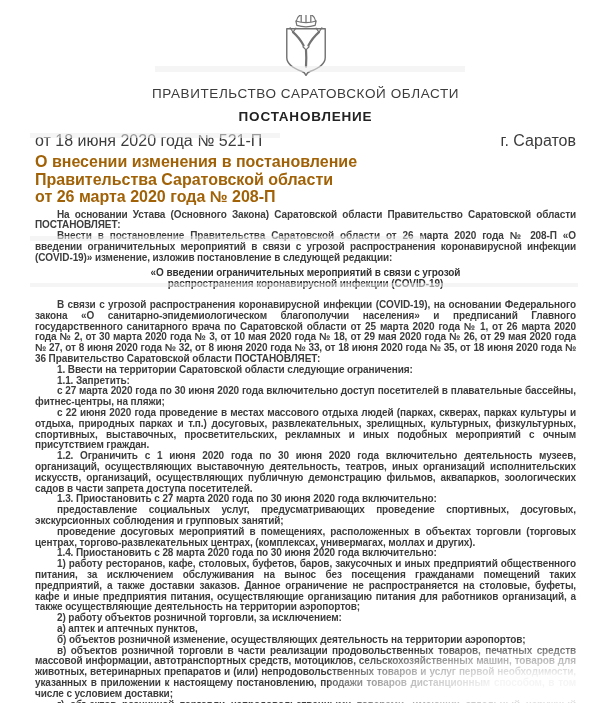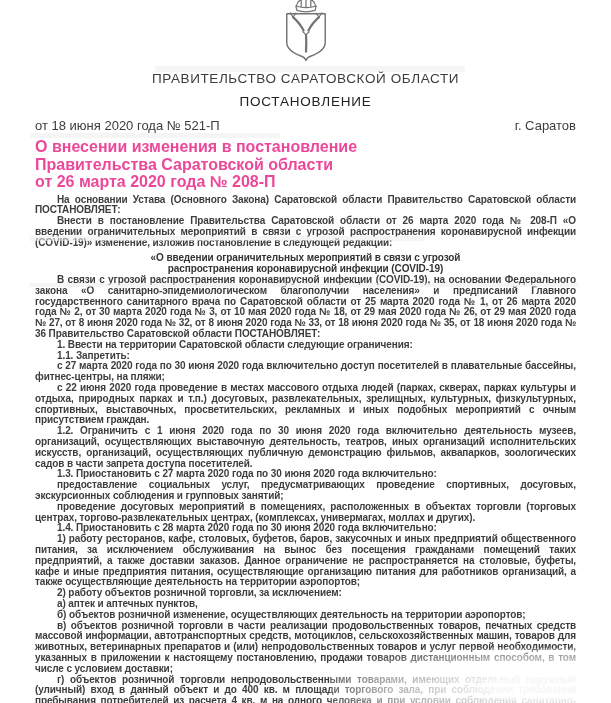--- a/index.html
+++ b/index.html
@@ -4,52 +4,52 @@
 <style>
   html, body { margin: 0; padding: 0; }
   body {
     width: 611px; height: 703px;
     background: #ffffff;
     font-family: "Liberation Sans", "DejaVu Sans", sans-serif;
     color: #3d3d3d;
     position: relative;
     overflow: hidden;
   }
-  .page { position: absolute; inset: 0; padding: 0 35px; box-sizing: border-box; }
+  .page { position: absolute; inset: 0; padding: 15px 35px; box-sizing: border-box; }
 
   
   .emblem-wrap { text-align: center; height: 62px; overflow: hidden; }
   .emblem-wrap svg { margin-top: -3px; }
   .org-name {
     text-align: center; font-size: 13.5px; letter-spacing: 0.6px;
     color: #3c3c3c; margin-top: 9px; line-height: 16px;
   }
   .doc-type {
-    text-align: center; font-size: 13.5px; font-weight: normal; letter-spacing: 0.8px;
+    text-align: center; font-size: 13.5px; font-weight: bold; letter-spacing: 0.8px;
     color: #222; margin-top: 7px; line-height: 15px;
   }
   .date-row {
     display: flex; justify-content: space-between;
-    font-size: 13px; color: #3c3c3c; margin-top: 10px; line-height: 14px;
+    font-size: 16px; color: #3c3c3c; margin-top: 10px; line-height: 14px;
   }
   .doc-title {
-    font-size: 16px; font-weight: bold; color: #ec4899;
+    font-size: 16px; font-weight: bold; color: #a16207;
     line-height: 17.5px; margin-top: 5px; white-space: pre-line;
   }
 
   
   .doc-body {
     margin-top: 4px;
     font-size: 10px; line-height: 10.8px; letter-spacing: -0.1px;
     text-align: justify; color: #3d3d3d;
   }
   .doc-body p { margin: 0; text-indent: 22px; font-weight: bold; }
   .doc-body p.center-bold {
     text-align: center; text-indent: 0; font-weight: bold;
-    white-space: pre-line; margin: 5px 0 0 0; color: #333;
+    white-space: pre-line; margin: 5px 0 10px 0; color: #333;
   }
 
   
   .scan-bar { position: absolute; background: #ededed; opacity: 0.55; pointer-events: none; }
   .bar-1 { left: 155px; top: 66px;  width: 310px; height: 6px; }
   .bar-2 { left: 30px;  top: 133px; width: 250px; height: 5px; }
   .bar-3 { left: 30px;  top: 236px; width: 395px; height: 5px; }
   .bar-4 { left: 30px;  top: 283px; width: 548px; height: 4px; }
   .scan-fade {
     position: absolute; left: 330px; top: 648px; width: 281px; height: 55px;

